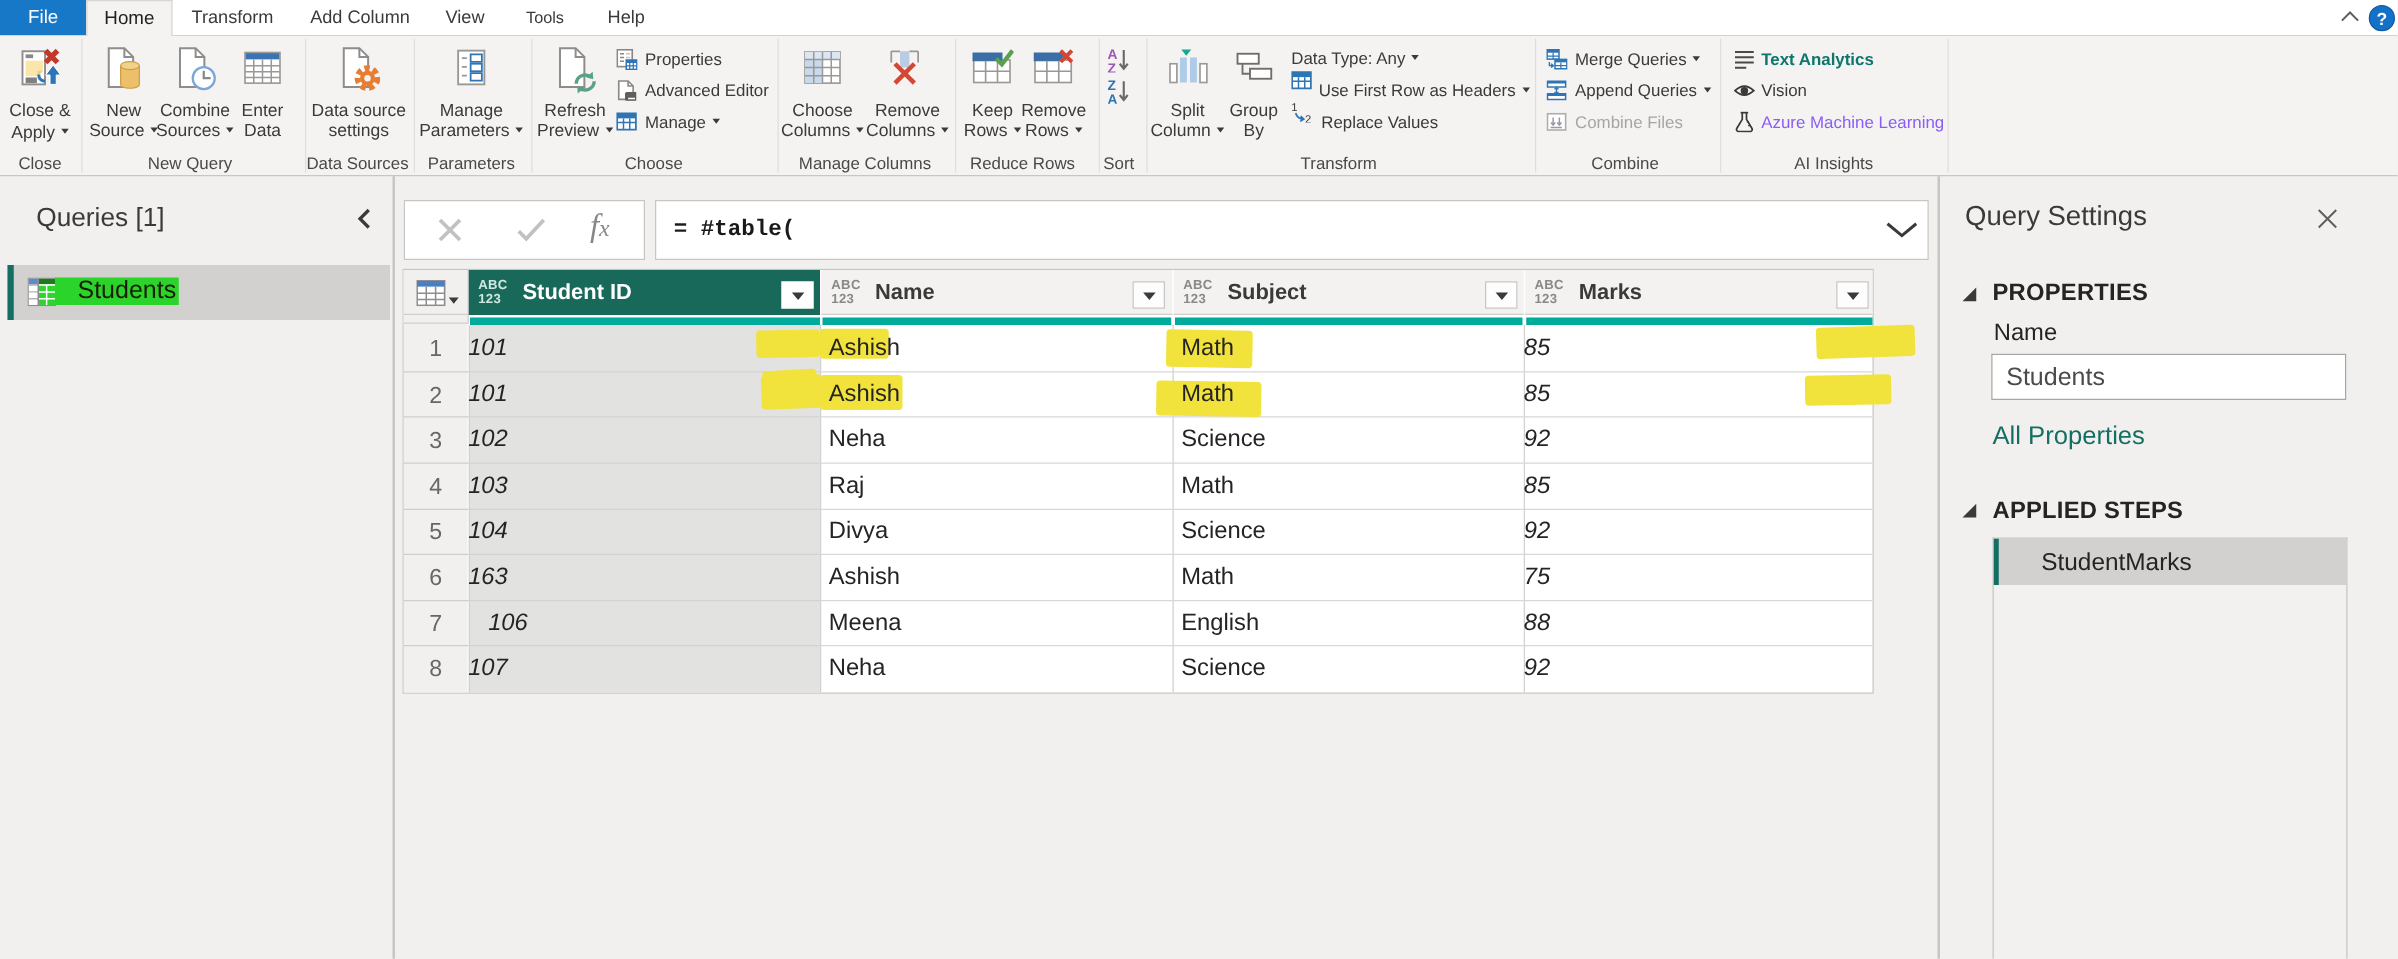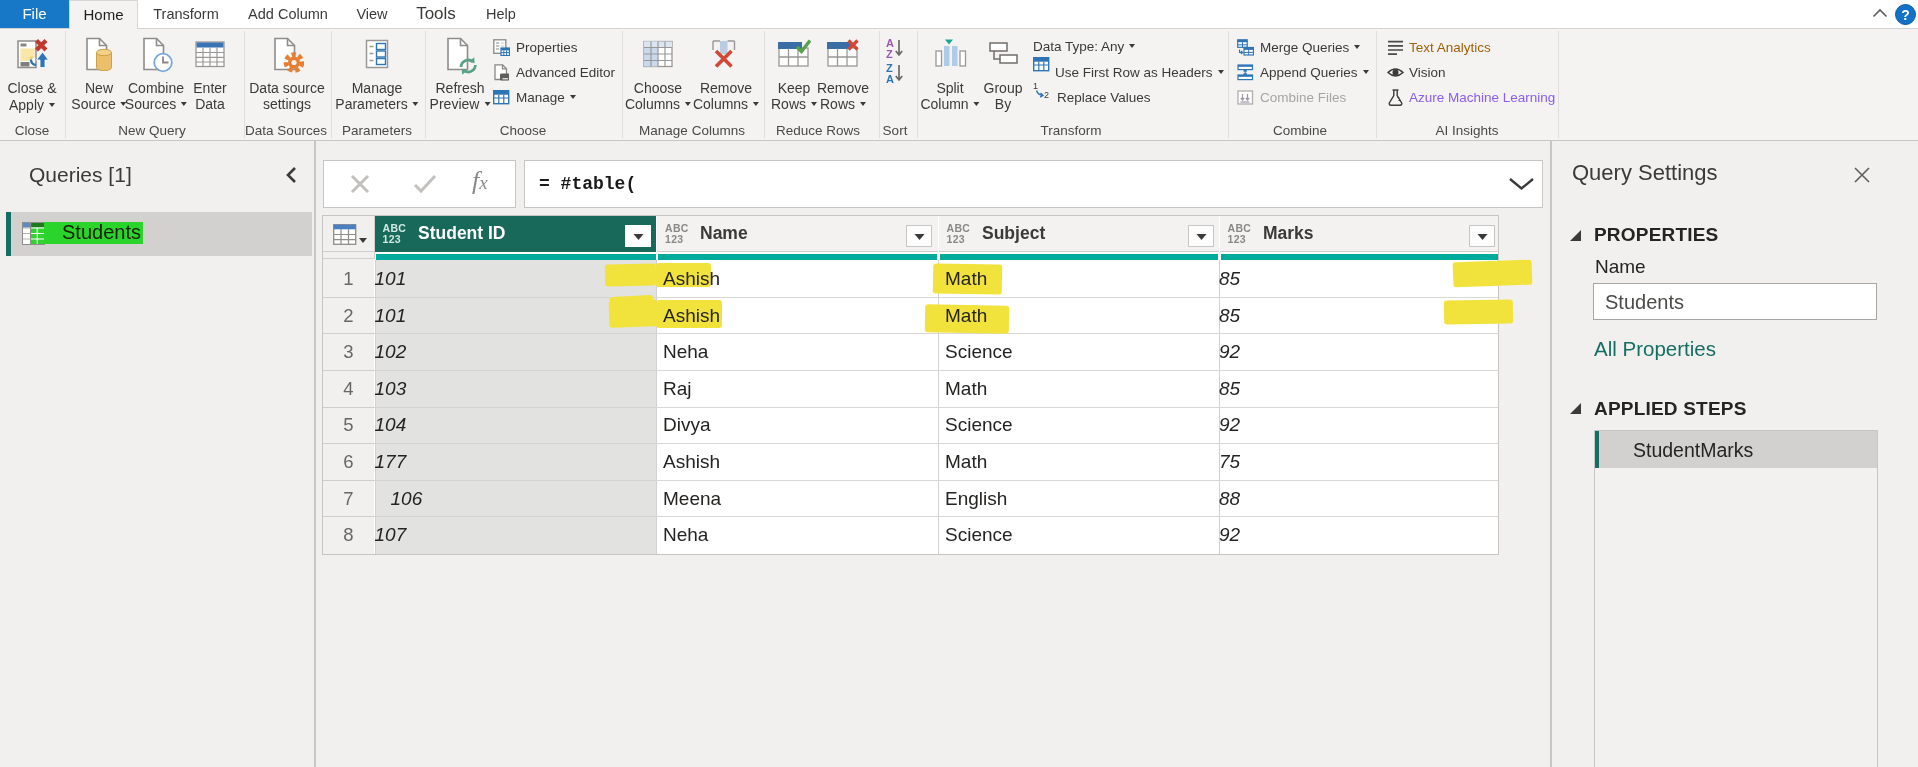--- a/index.html
+++ b/index.html
@@ -24,21 +24,21 @@
 </style>
 </head>
 <body>
 
 <div class="abs" style="left:0;top:0;width:1918px;height:29px;background:#ffffff;border-bottom:1px solid #d5d3d1;"></div>
 <div class="abs" style="left:0;top:0;width:69px;height:28px;background:#1878c8;color:#fff;font-size:15px;text-align:center;line-height:27px;">File</div>
 <div class="abs" style="left:69px;top:0;width:69px;height:29px;background:#f4f3f2;border:1px solid #d8d6d4;border-bottom:none;font-size:15px;color:#201f1e;text-align:center;line-height:28px;">Home</div>
 <div class="lbl" style="left:186px;top:6px;font-size:14.5px;">Transform</div>
 <div class="lbl" style="left:288px;top:6px;font-size:14.5px;">Add Column</div>
 <div class="lbl" style="left:372px;top:6px;font-size:14.5px;">View</div>
-<div class="lbl" style="left:436px;top:6px;font-size:17px;">Tools</div>
+<div class="lbl" style="left:436px;top:6px;font-size:13px;">Tools</div>
 <div class="lbl" style="left:501px;top:6px;font-size:14.5px;">Help</div>
 <svg class="abs" style="left:1872px;top:8px;" width="16" height="10" viewBox="0 0 16 10">
     <path d="M1.5 8.5 L8 2 L14.5 8.5" fill="none" stroke="#605e5c" stroke-width="1.6"></path>
   </svg>
 <div class="abs" style="left:1895px;top:4px;width:21px;height:21px;border-radius:50%;background:#1372c8;border:1px solid #0b5ba6;color:#fff;font-size:14px;font-weight:bold;text-align:center;line-height:20px;">?</div>
 
 <div class="abs" style="left:0;top:29px;width:1918px;height:112px;background:#f4f3f2;border-bottom:1px solid #c8c6c4;">
 <div class="sep" style="left:65px;"></div>
 <div class="sep" style="left:244px;"></div>
 <div class="sep" style="left:331px;"></div>
@@ -225,21 +225,21 @@
     <div class="rtxt" style="left:1260px;top:35px;color:#3b3a39;">Append Queries<span class="ar"></span></div>
 <svg class="abs" style="left:1237px;top:60px;" width="17" height="17" viewBox="0 0 17 17">
       <rect x="1" y="2" width="14.5" height="13" fill="#fff" stroke="#b0aeac" stroke-width="1.3"></rect>
       <path d="M5.5 5 v6 M3.8 9 l1.7 2 1.7 -2 M10.5 5 v6 M8.8 9 l1.7 2 1.7 -2" fill="none" stroke="#9a98a6" stroke-width="1.2"></path>
       <path d="M3.5 13 h9" stroke="#9a98a6" stroke-width="1.2"></path>
     </svg>
     <div class="rtxt" style="left:1260px;top:60px;color:#a7a5a3;">Combine Files</div>
 <svg class="abs" style="left:1387px;top:10px;" width="17" height="17" viewBox="0 0 17 17">
       <path d="M1 2.6 h15 M1 6.8 h15 M1 11 h15 M1 15.2 h9" stroke="#4a4a48" stroke-width="1.7"></path>
     </svg>
-    <div class="rtxt" style="left:1409px;top:10px;color:#a16207;">Text Analytics</div>
+    <div class="rtxt" style="left:1409px;top:10px;color:#0f766e;font-weight:bold;">Text Analytics</div>
 <svg class="abs" style="left:1387px;top:35px;" width="17" height="17" viewBox="0 0 17 17">
       <path d="M1 8.5 Q8.5 1.5 16 8.5 Q8.5 15.5 1 8.5 z" fill="none" stroke="#3b3a39" stroke-width="1.5"></path>
       <circle cx="8.5" cy="8.5" r="3" fill="#3b3a39"></circle>
     </svg>
     <div class="rtxt" style="left:1409px;top:35px;color:#3b3a39;">Vision</div>
 <svg class="abs" style="left:1387px;top:60px;" width="17" height="17" viewBox="0 0 17 17">
       <path d="M5.5 1 h6" stroke="#3b3a39" stroke-width="1.4"></path>
       <path d="M6.8 1 v5.5 L2.3 14 a1.6 1.6 0 0 0 1.5 2.2 h9.4 a1.6 1.6 0 0 0 1.5 -2.2 L10.2 6.5 V1" fill="none" stroke="#3b3a39" stroke-width="1.4"></path>
       <path d="M11.5 11.5 h2.2 M10.5 8.5 h1.8" stroke="#3b3a39" stroke-width="1.1"></path>
     </svg>
@@ -385,21 +385,21 @@
 <div class="cell num" style="left:374.5px;top:370.8px;width:277px;">103</div>
 <div class="cell" style="left:663px;top:370.8px;">Raj</div>
 <div class="cell" style="left:945px;top:370.8px;">Math</div>
 <div class="cell num" style="left:1219px;top:370.8px;width:272px;">85</div>
 <div class="rn" style="top:407.4px;">5</div>
 <div class="cell num" style="left:374.5px;top:407.4px;width:277px;">104</div>
 <div class="cell" style="left:663px;top:407.4px;">Divya</div>
 <div class="cell" style="left:945px;top:407.4px;">Science</div>
 <div class="cell num" style="left:1219px;top:407.4px;width:272px;">92</div>
 <div class="rn" style="top:444.0px;">6</div>
-<div class="cell num" style="left:374.5px;top:444.0px;width:277px;">177</div>
+<div class="cell num" style="left:374.5px;top:444.0px;width:277px;">163</div>
 <div class="cell" style="left:663px;top:444.0px;">Ashish</div>
 <div class="cell" style="left:945px;top:444.0px;">Math</div>
 <div class="cell num" style="left:1219px;top:444.0px;width:272px;">75</div>
 <div class="rn" style="top:480.6px;">7</div>
 <div class="cell num" style="left:374.5px;top:480.6px;width:277px;padding-left:16px;">106</div>
 <div class="cell" style="left:663px;top:480.6px;">Meena</div>
 <div class="cell" style="left:945px;top:480.6px;">English</div>
 <div class="cell num" style="left:1219px;top:480.6px;width:272px;">88</div>
 <div class="rn" style="top:517.2px;">8</div>
 <div class="cell num" style="left:374.5px;top:517.2px;width:277px;">107</div>

